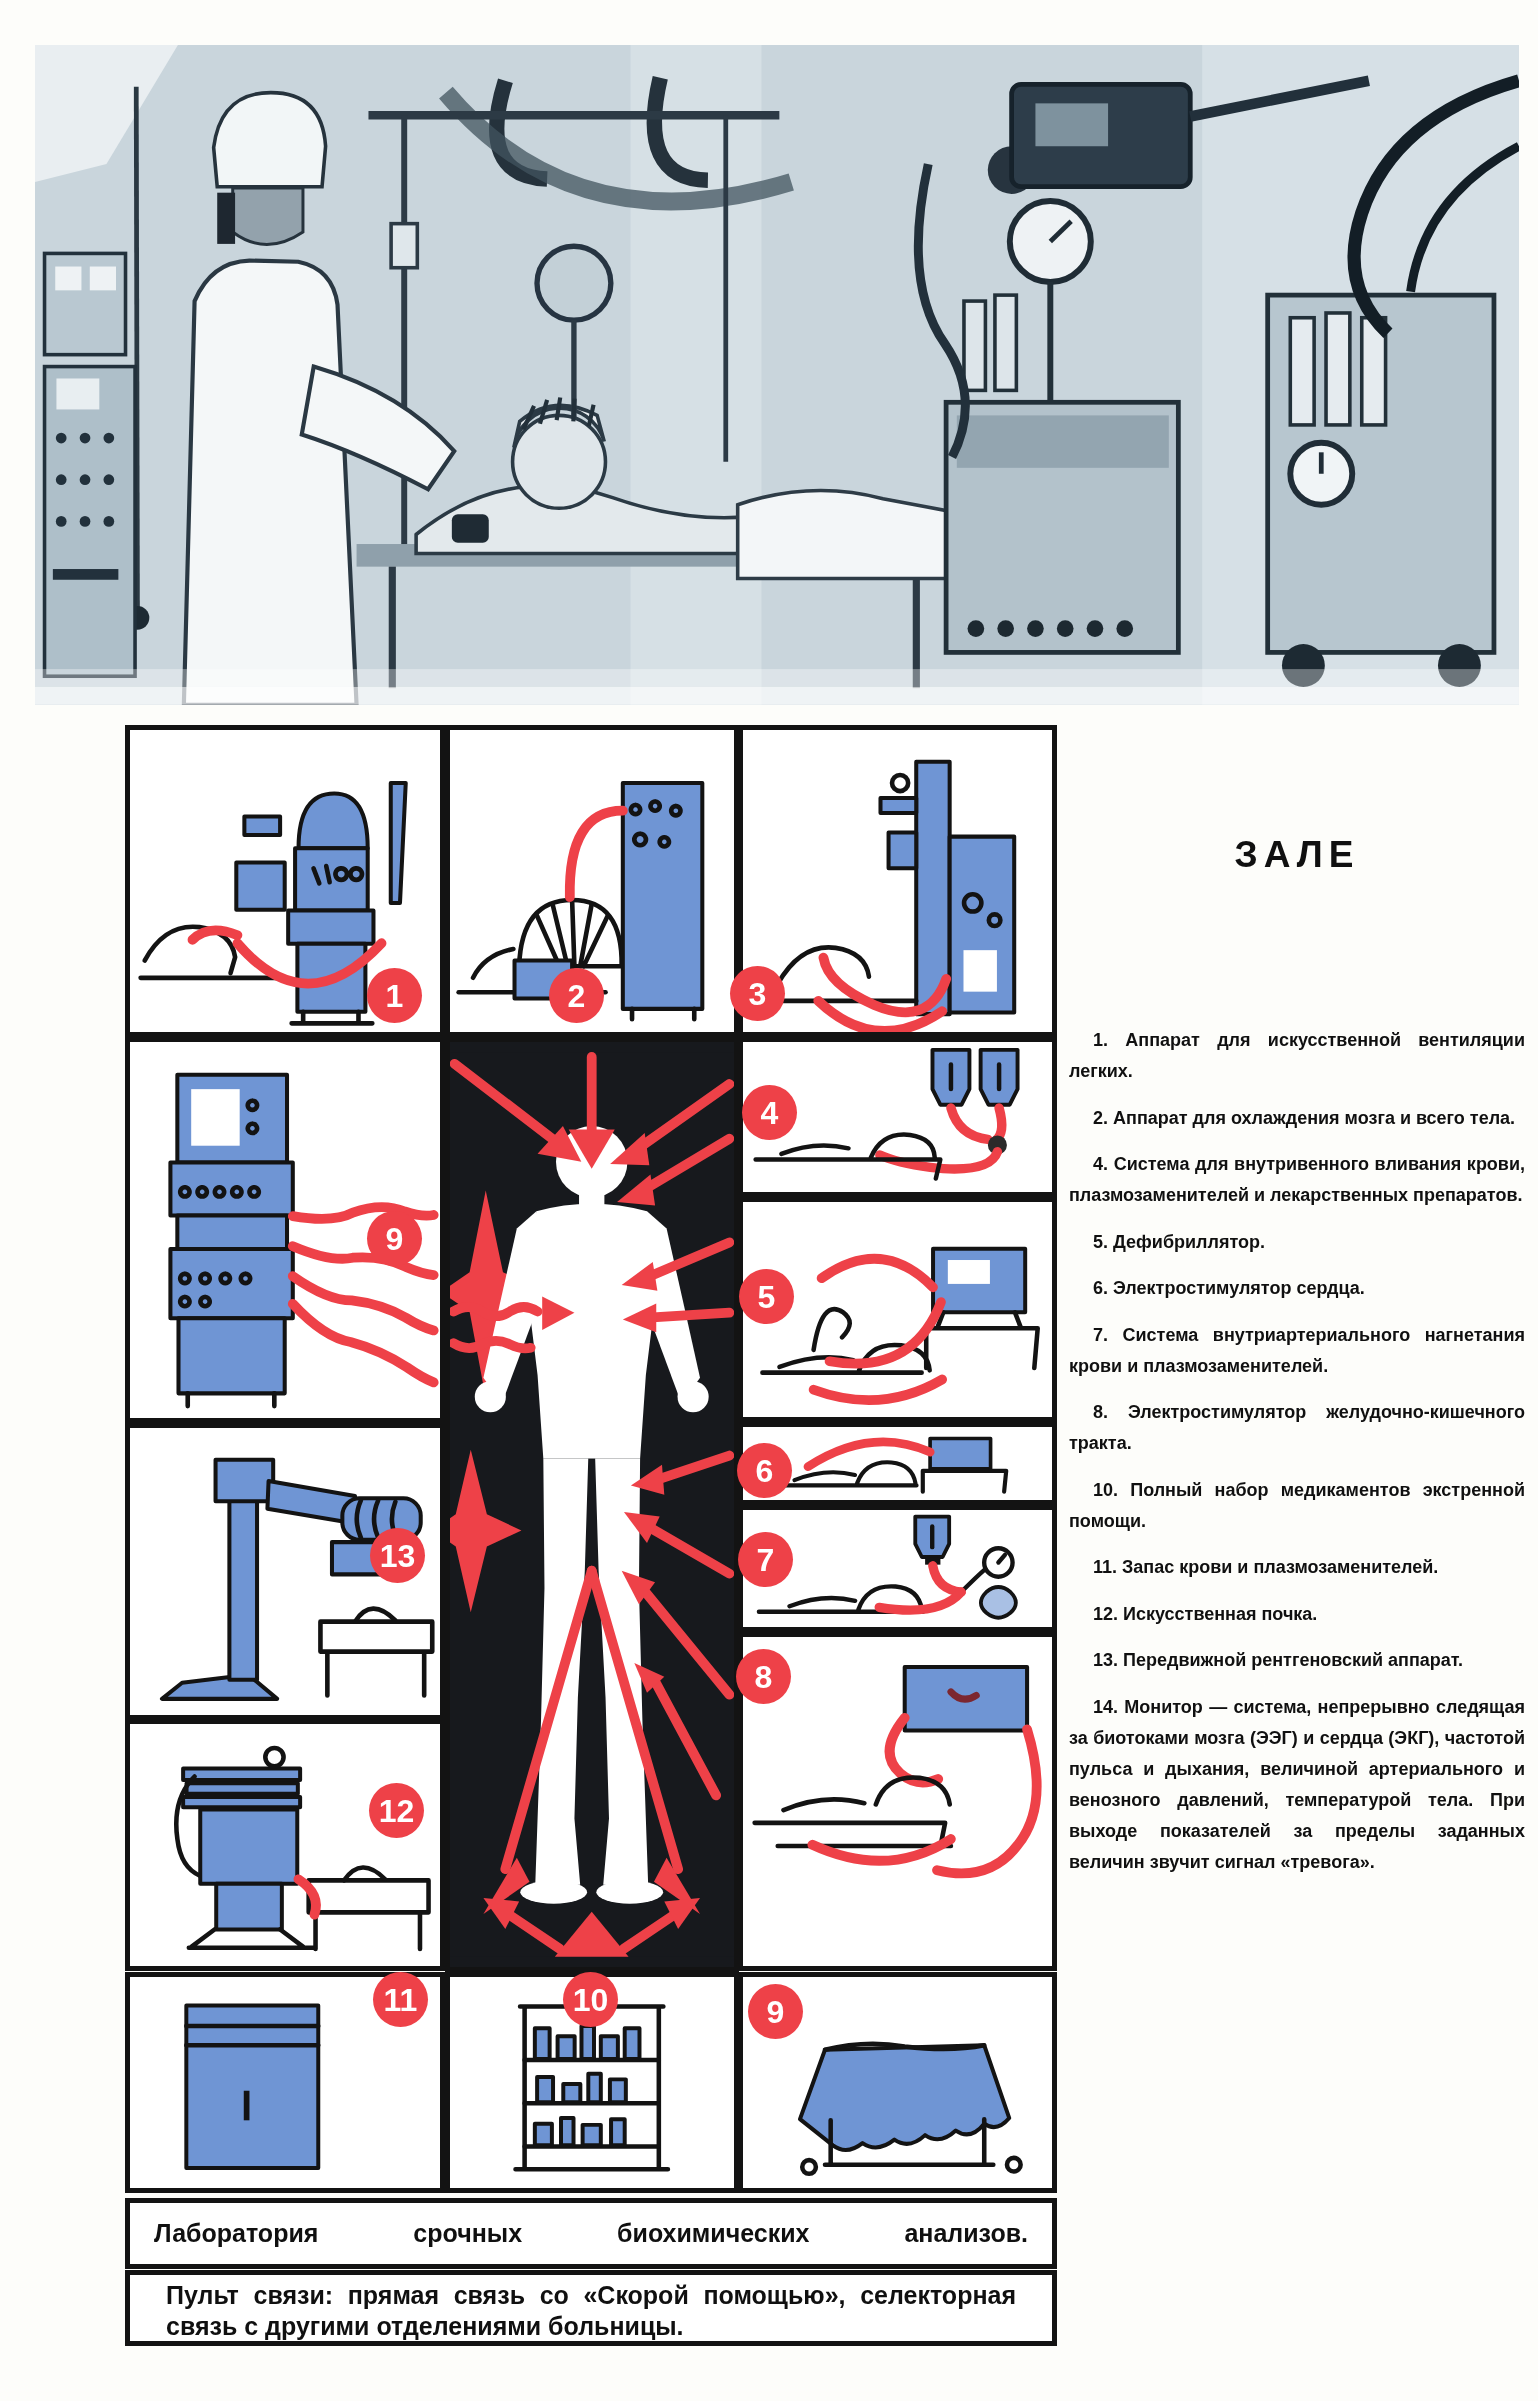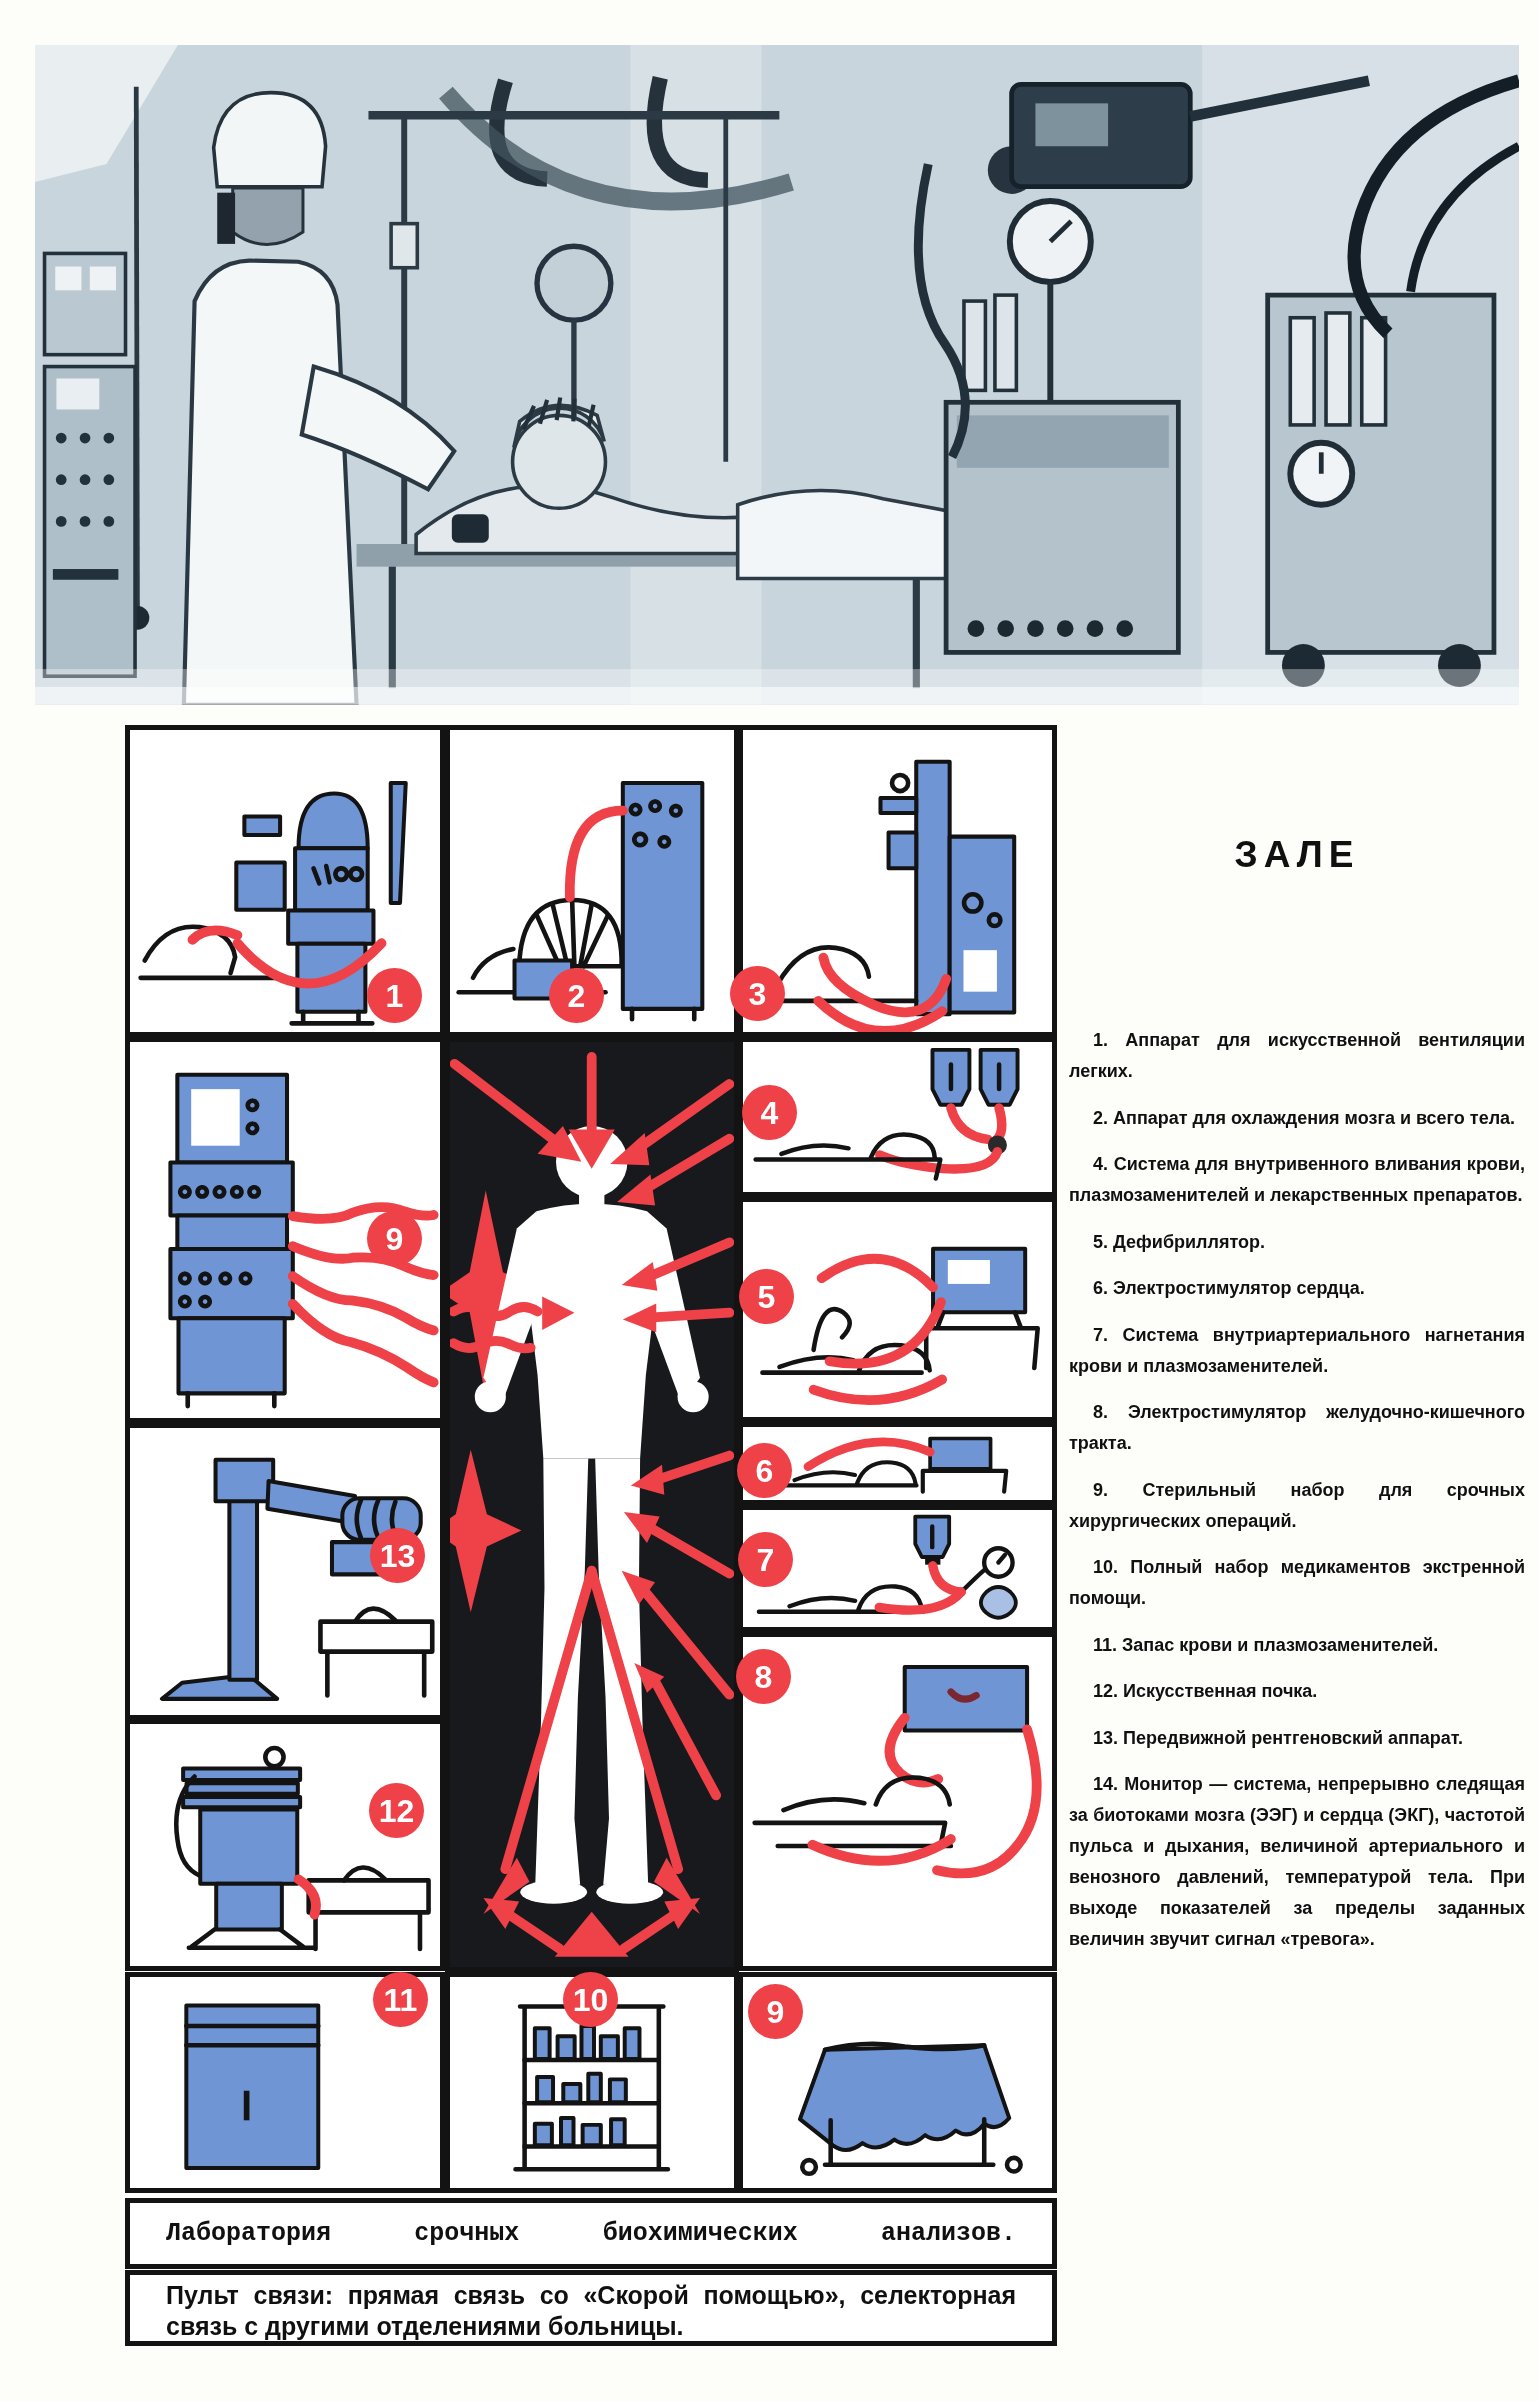--- a/index.html
+++ b/index.html
@@ -14,21 +14,21 @@
         font-weight:bold;font-size:32px;display:flex;align-items:center;justify-content:center;
         z-index:5;line-height:1;}
   .titleblock{position:absolute;left:1069px;top:786px;width:456px;text-align:center;}
   .t1{font-weight:bold;font-size:37px;letter-spacing:1.8px;word-spacing:15.5px;margin:14.3px 0 0 0;}
   .t2{font-weight:bold;font-size:37px;letter-spacing:6px;margin:48px 0 0 0;}
   .legend{position:absolute;left:1069px;top:1025px;width:456px;}
   .legend p{font-weight:bold;font-size:18px;line-height:31px;text-align:justify;
             margin:0 0 15.5px 0;text-indent:24px;}
   .capbox{position:absolute;left:125px;width:932px;border:5.4px solid #131313;box-sizing:border-box;
           background:#fff;font-weight:bold;font-size:25px;}
-  .cap1{top:2198px;height:71px;line-height:61px;padding:0 36px;text-align:justify;font-family:Liberation Mono, monospace;}
+  .cap1{top:2198px;height:71px;line-height:61px;padding:0 24px;text-align:justify;}
   .cap1 span{display:inline-block;width:100%;text-align:justify;text-align-last:justify;}
   .cap2{top:2270px;height:76px;padding:4.8px 36px 0 36px;line-height:31px;text-align:justify;}
   
   .blue{fill:#6f95d4;stroke:#131313;stroke-width:7;stroke-linejoin:round;}
   .blue2{fill:#a9c0e4;stroke:#131313;stroke-width:7;stroke-linejoin:round;}
   .ln{fill:none;stroke:#131313;stroke-width:8;stroke-linecap:round;stroke-linejoin:round;}
   .red{fill:none;stroke:#ee4148;stroke-width:17;stroke-linecap:round;}
   .redf{fill:#ee4148;stroke:none;}
   .wh{fill:#ffffff;stroke:none;}
 </style>
@@ -412,21 +412,20 @@
   </div>
 
   <div class="legend">
     <p>1. Аппарат для искусственной вентиляции легких.</p>
     <p>2. Аппарат для охлаждения мозга и всего тела.</p>
     <p>4. Система для внутривенного вливания крови, плазмозаменителей и лекарственных препаратов.</p>
     <p>5. Дефибриллятор.</p>
     <p>6. Электростимулятор сердца.</p>
     <p>7. Система внутриартериального нагнетания крови и плазмозаменителей.</p>
     <p>8. Электростимулятор желудочно-кишечного тракта.</p>
-    <p>9. Стерильный набор для срочных хирургических операций.</p>
     <p>10. Полный набор медикаментов экстренной помощи.</p>
     <p>11. Запас крови и плазмозаменителей.</p>
     <p>12. Искусственная почка.</p>
     <p>13. Передвижной рентгеновский аппарат.</p>
     <p>14. Монитор — система, непрерывно следящая за биотоками мозга (ЭЭГ) и сердца (ЭКГ), частотой пульса и дыхания, величиной артериального и венозного давлений, температурой тела. При выходе показателей за пределы заданных величин звучит сигнал «тревога».</p>
   </div>
 
   <div class="capbox cap1">
     <span>Лаборатория срочных биохимических анализов.</span>
   </div>

